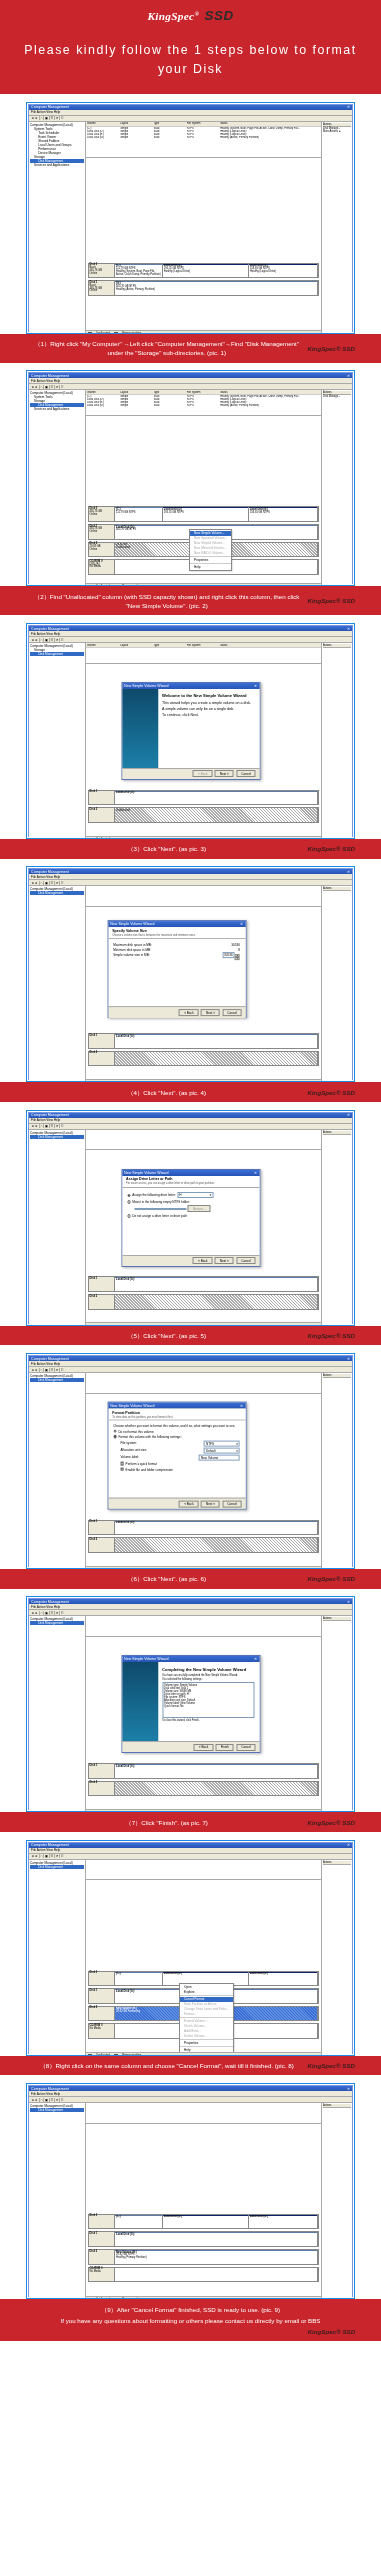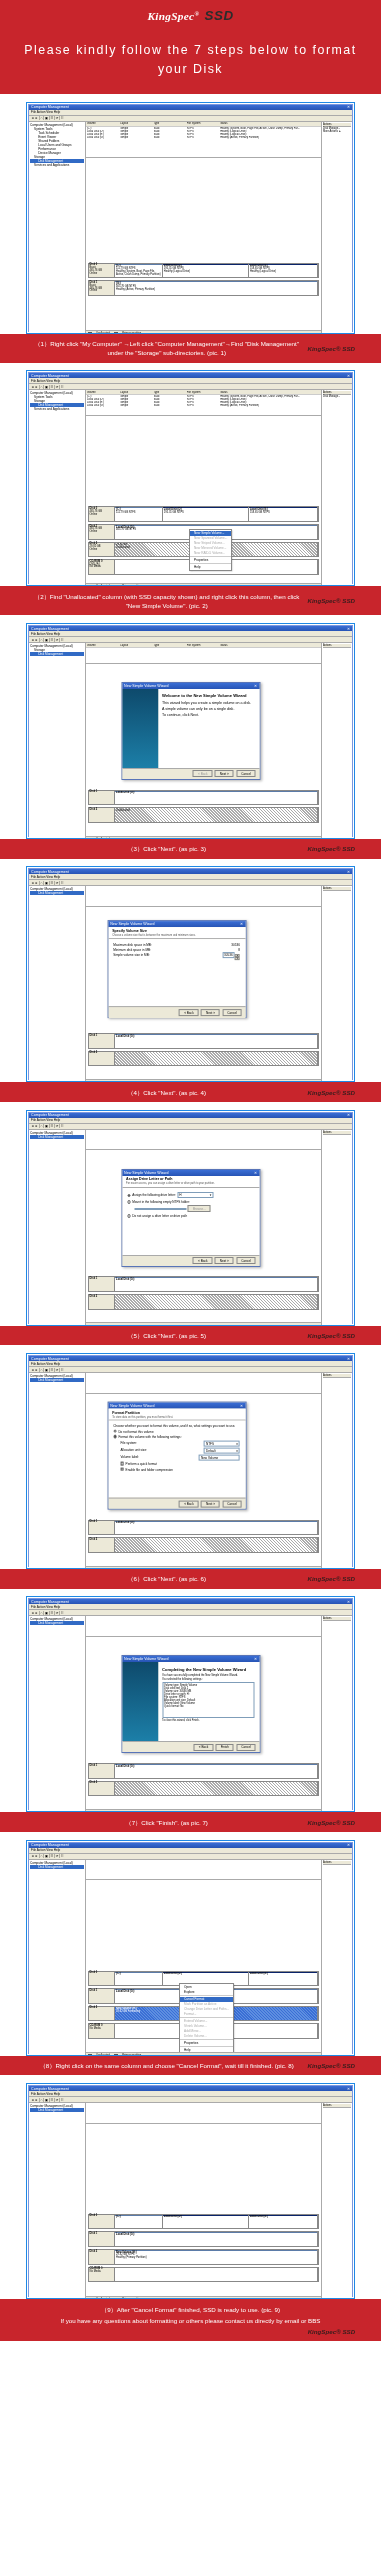--- a/index.html
+++ b/index.html
@@ -84,21 +84,21 @@
 <body>
 
 <div class="header-red">
   <div class="logo-wrap">
     <span class="logo-kingspec-txt">
       <span>KingSpec</span><span class="logo-reg">®</span>
     </span>
     <span class="logo-ssd">SSD</span>
   </div>
 </div>
-<div class="title-red">Please kindly follow the 7 steps below to format your Disk</div>
+<div class="title-red">Please kindly follow the 1 steps below to format your Disk</div>
 
 <div class="step-block">
   <div class="shot-frame tall">
     <div class="win-window">
       <div class="win-title">
         <span>Computer Management</span>
         <span>✕</span>
       </div>
       <div class="win-menu">File  Action  View  Help</div>
       <div class="win-menu">◄ ► | ⌂ | ▣ | ☰ | ⟳ | ☷</div>

